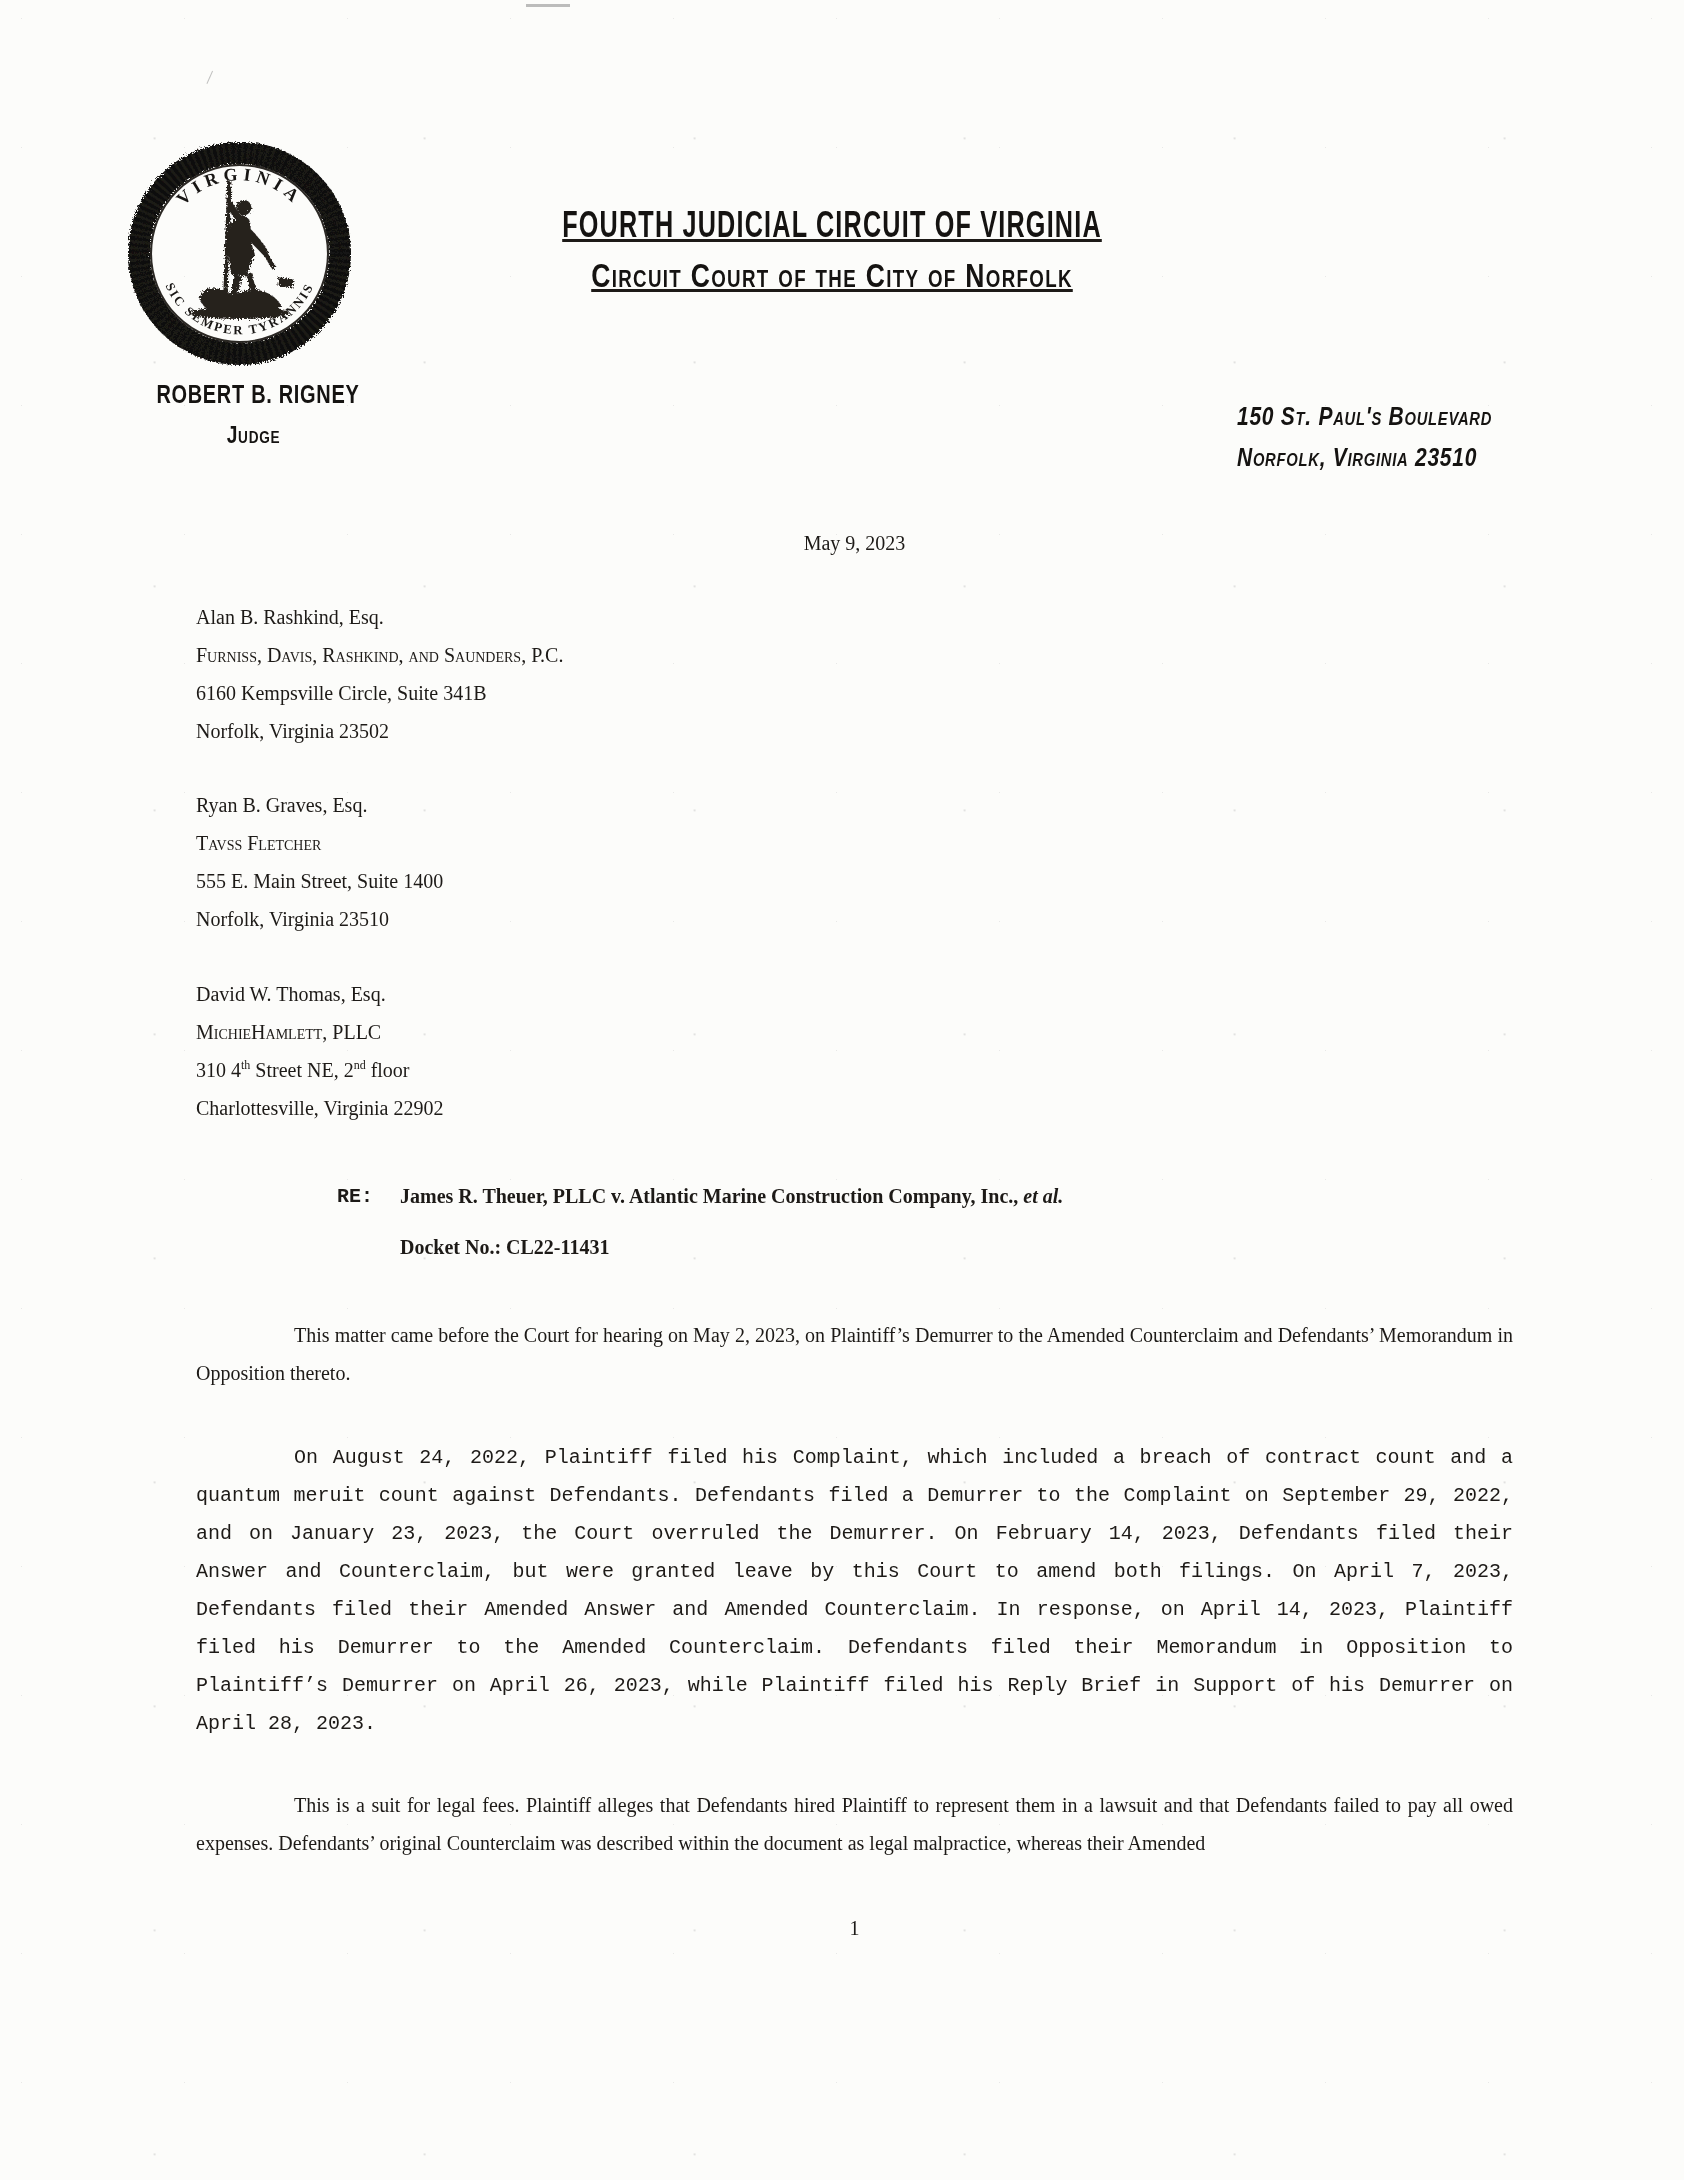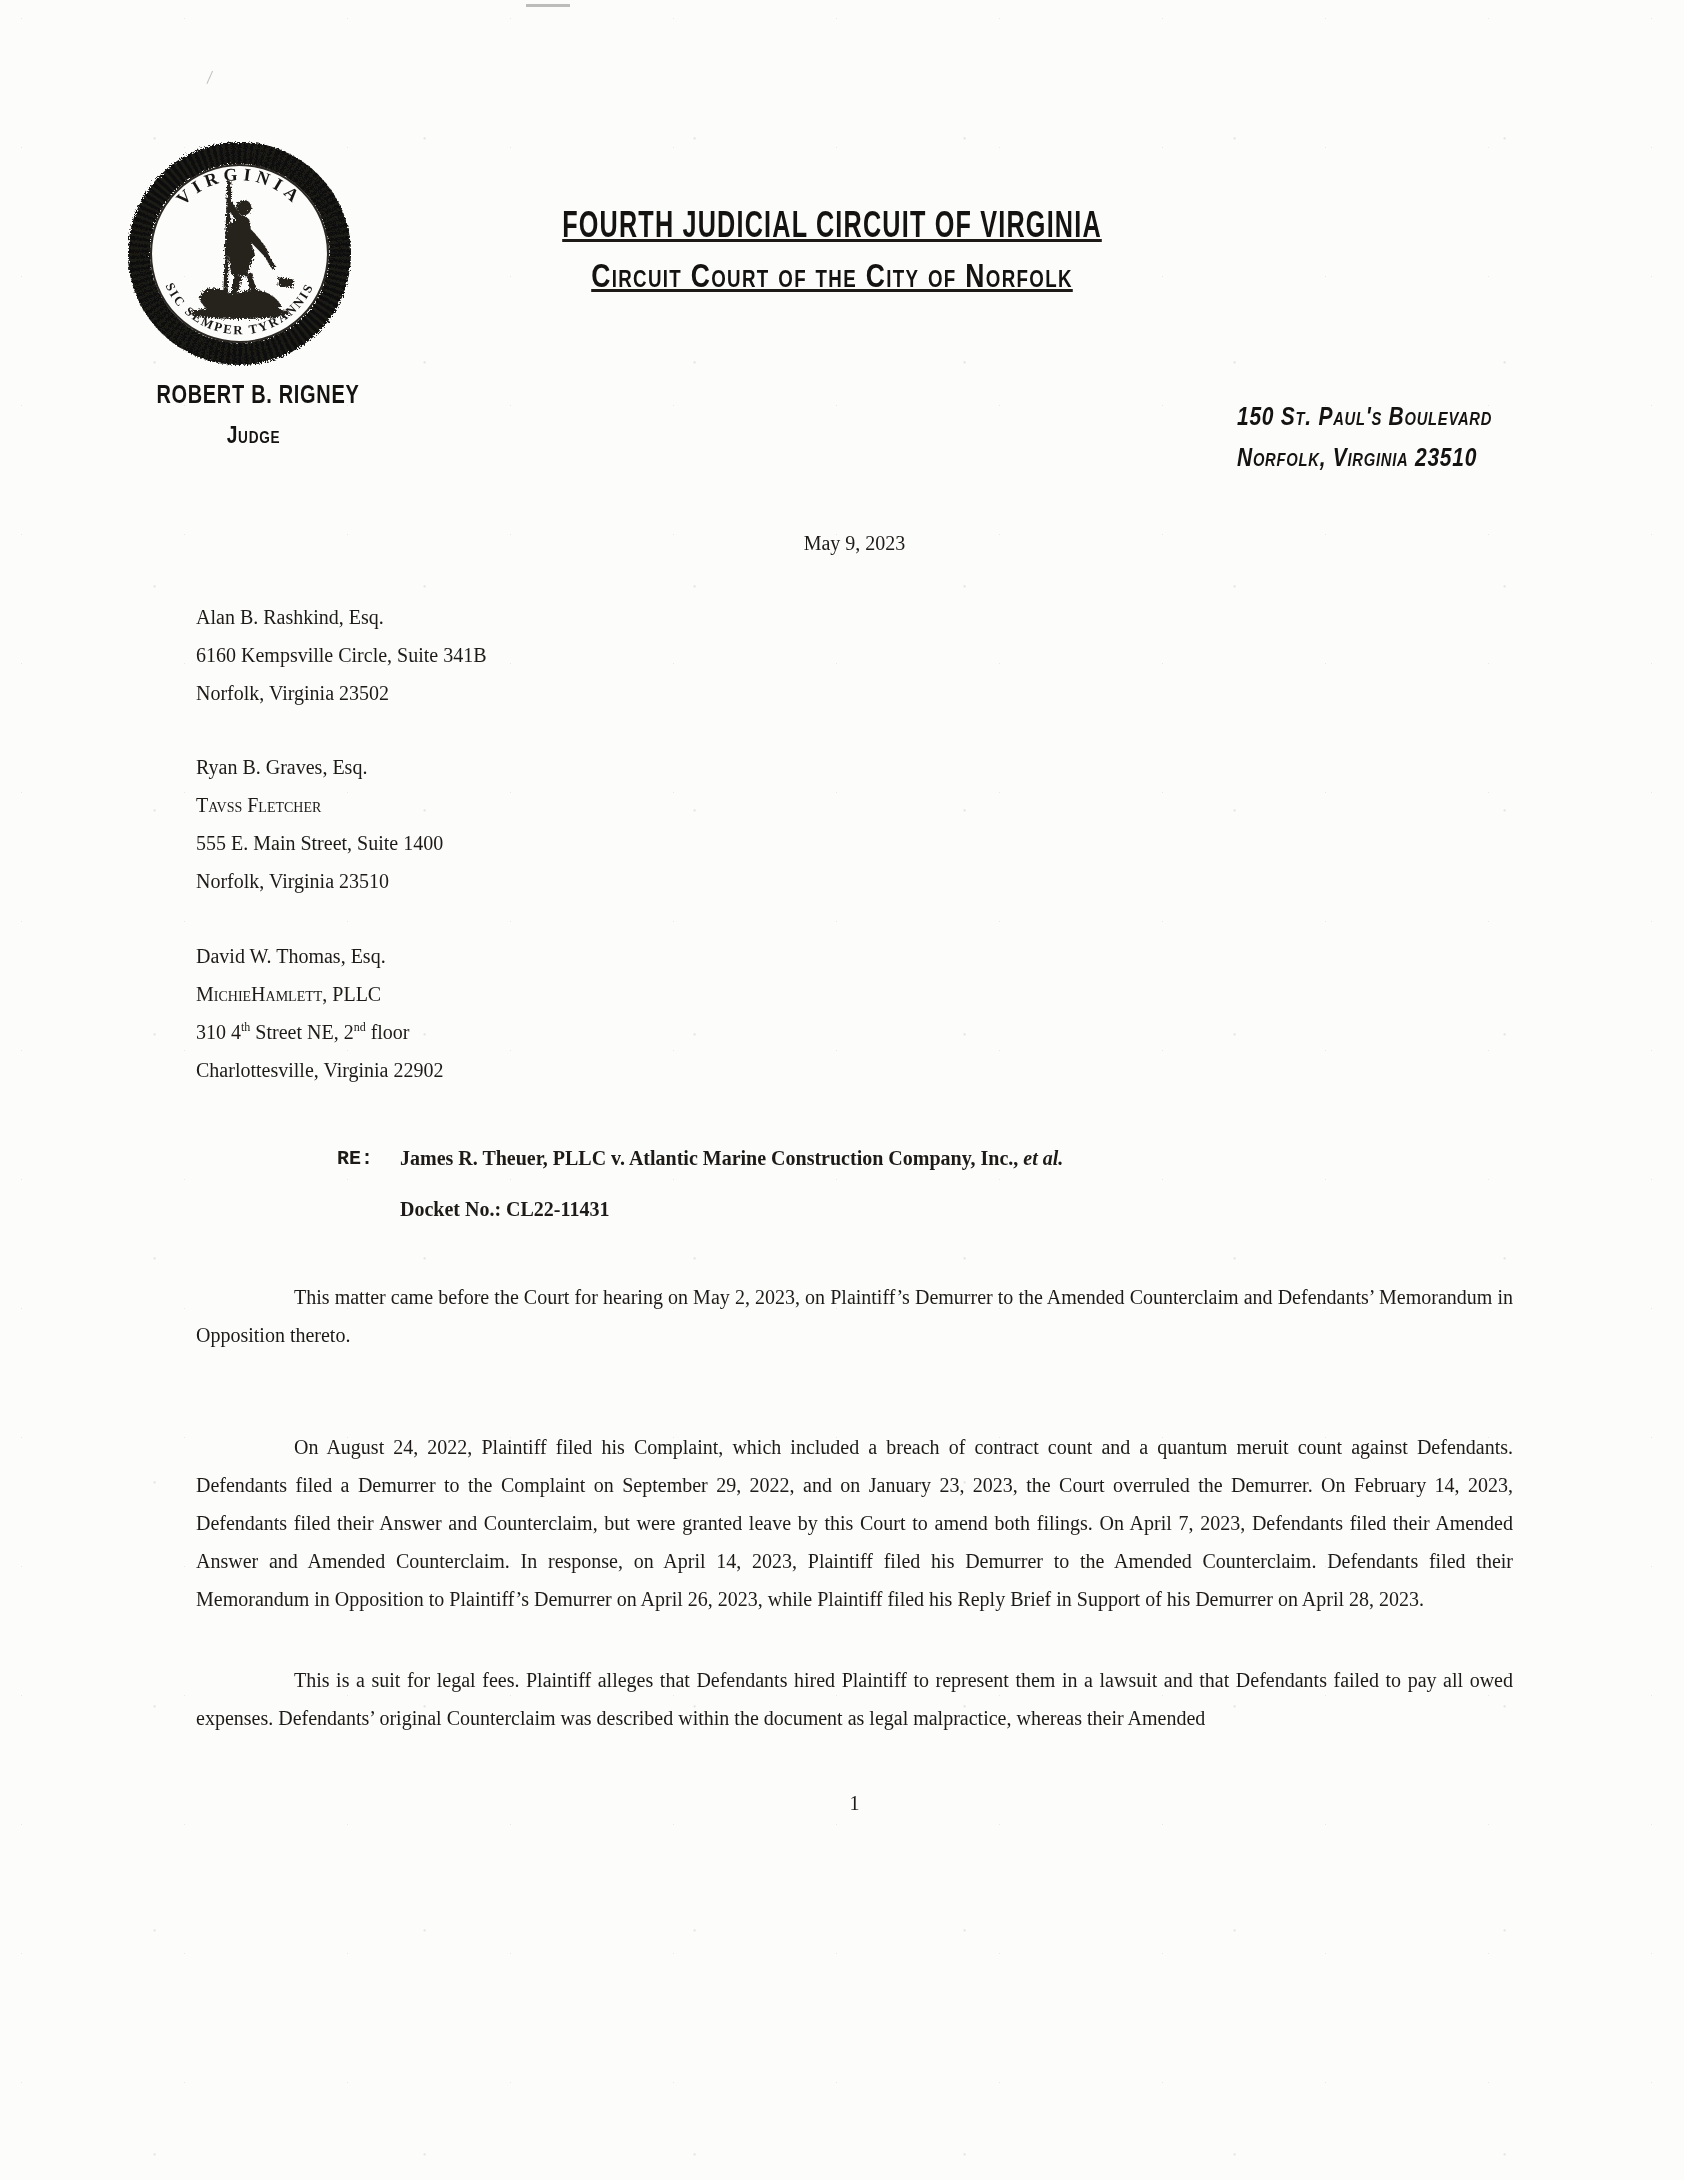--- a/index.html
+++ b/index.html
@@ -49,21 +49,21 @@
   .recipient .firm { font-variant:small-caps; }
   .recipient sup { font-size:60%; vertical-align:super; line-height:0; }
 
   .re-block { margin-top:44px; position:relative; padding-left:204px; font-weight:bold; line-height:51px; }
   .re-label { position:absolute; left:141px; top:0;font-family:Liberation Mono, monospace; }
   .re-case .etal { font-style:italic; }
 
   .salutation { margin-top:4.3px; line-height:38px; }
 
   .para { margin-top:43px; line-height:38px; text-align:justify; text-indent:98px; }
-  .para.p2 { margin-top:74px; }
+  .para.p2 { margin-top:47px;font-family:Liberation Mono, monospace; }
 
   .page-number { margin-top:47px; text-align:center; line-height:38px; }
 </style>
 </head>
 <body>
 
 <div class="page">
 
   <span class="scan-dash"></span>
   <span class="scan-mark"></span>
@@ -121,20 +121,21 @@
       <div class="lh addr-line">Norfolk, Virginia 23510</div>
     </div>
   </div>
 
   <div class="content">
 
     <div class="date-line">May 9, 2023</div>
 
     <div class="recipient">
       <div>Alan B. Rashkind, Esq.</div>
+      <div class="firm">Furniss, Davis, Rashkind, and Saunders, P.C.</div>
       <div>6160 Kempsville Circle, Suite 341B</div>
       <div>Norfolk, Virginia 23502</div>
     </div>
 
     <div class="recipient">
       <div>Ryan B. Graves, Esq.</div>
       <div class="firm">Tavss Fletcher</div>
       <div>555 E. Main Street, Suite 1400</div>
       <div>Norfolk, Virginia 23510</div>
     </div>

